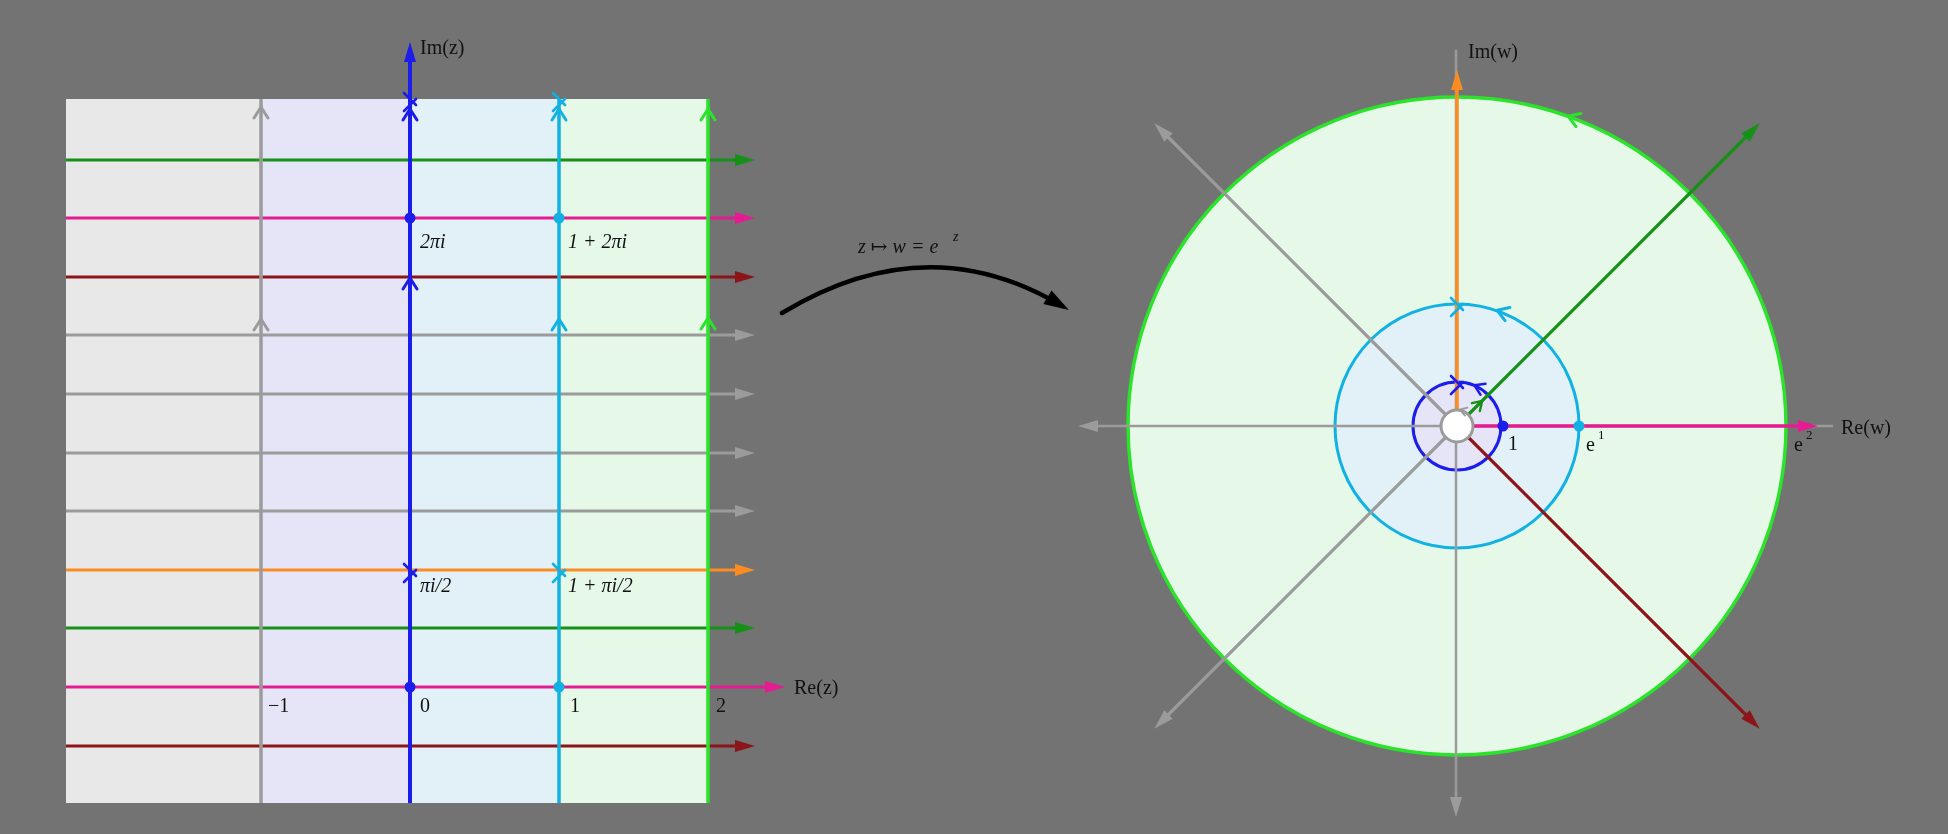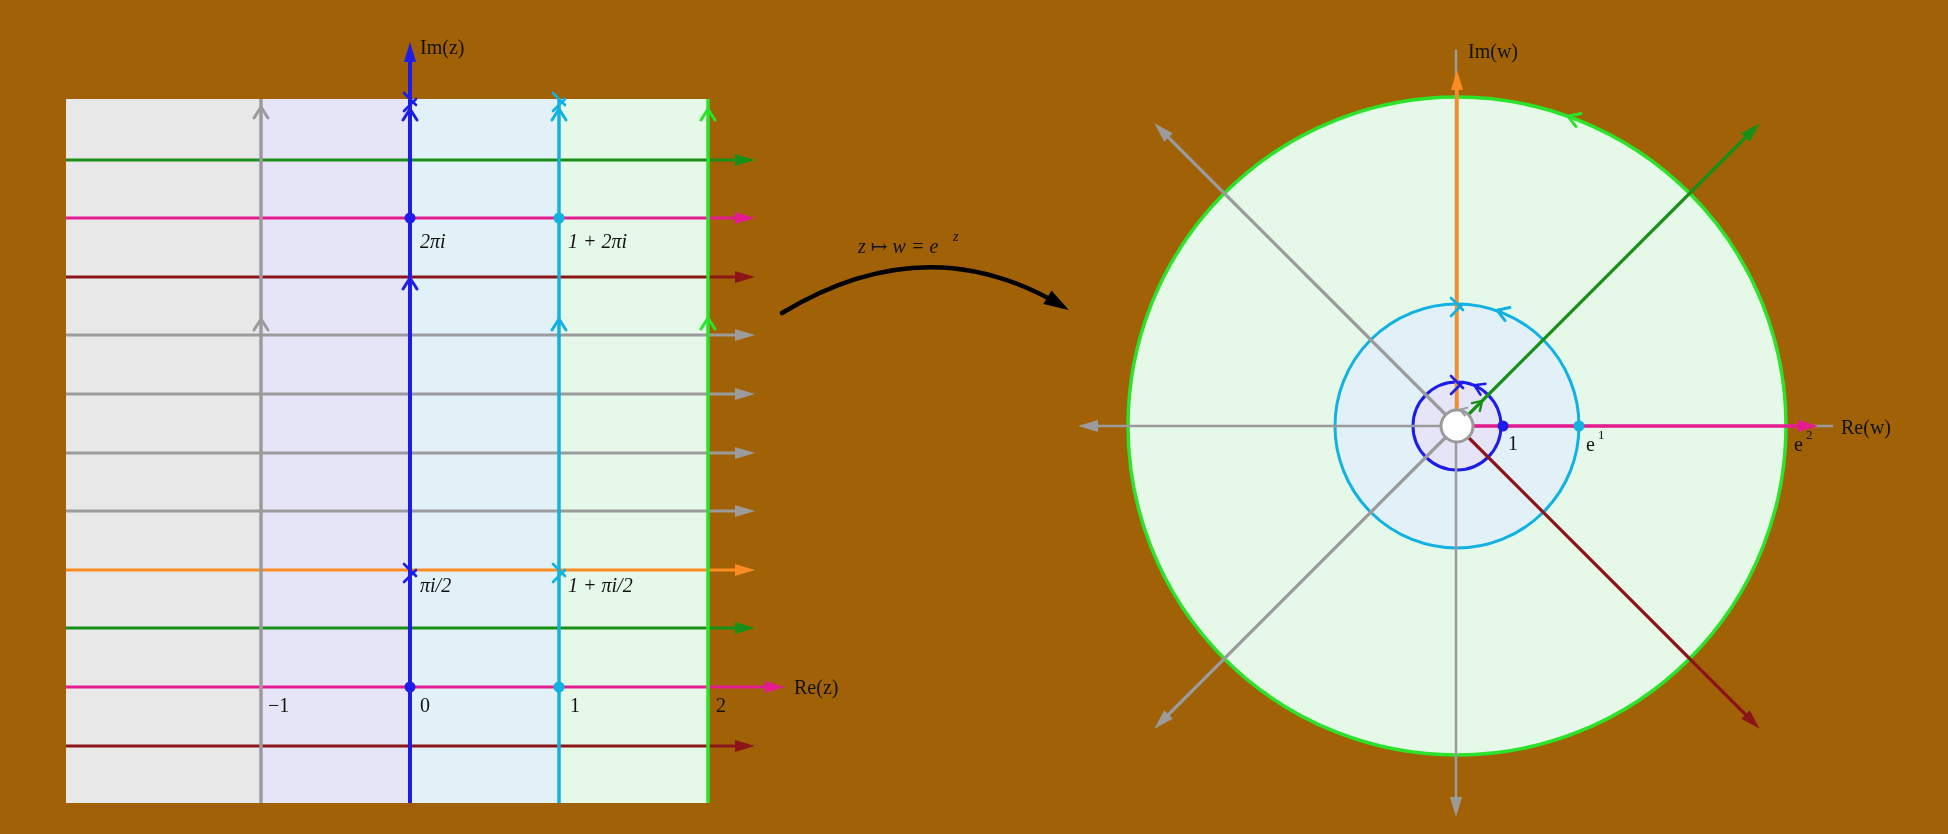--- a/index.html
+++ b/index.html
@@ -1,16 +1,16 @@
 <!DOCTYPE html>
 <html style="--gray: #9b9b9b; --blue: #1d1deb; --cyan: #11b2e2; --bright_green: #2be32b; --dark_green: #169016; --magenta: #e51b91; --dark_red: #8b1519; --orange: #fb8c21; --black: #000000; --fill_gray: #e8e8e8; --fill_lavender: #e6e5f7; --fill_cyan: #e2f1f7; --fill_green: #e6f8e7;"><head>
 <meta charset="utf-8">
 <style>
   html,body{margin:0;padding:0;background:#ffffff;}
-  #stage{position:relative;width:1948px;height:834px;background:#a16207;overflow:hidden;
+  #stage{position:relative;width:1948px;height:834px;background:#737373;overflow:hidden;
          font-family:"Liberation Serif","DejaVu Serif",serif;}
   svg{position:absolute;left:0;top:0;}
 
   
   .st-gray{stroke:var(--gray);}      .f-gray{fill:var(--gray);}
   .st-blue{stroke:var(--blue);}      .f-blue{fill:var(--blue);}
   .st-cyan{stroke:var(--cyan);}      .f-cyan{fill:var(--cyan);}
   .st-bgreen{stroke:var(--bright_green);} .f-bgreen{fill:var(--bright_green);}
   .st-dgreen{stroke:var(--dark_green);}   .f-dgreen{fill:var(--dark_green);}
   .st-magenta{stroke:var(--magenta);}     .f-magenta{fill:var(--magenta);}

